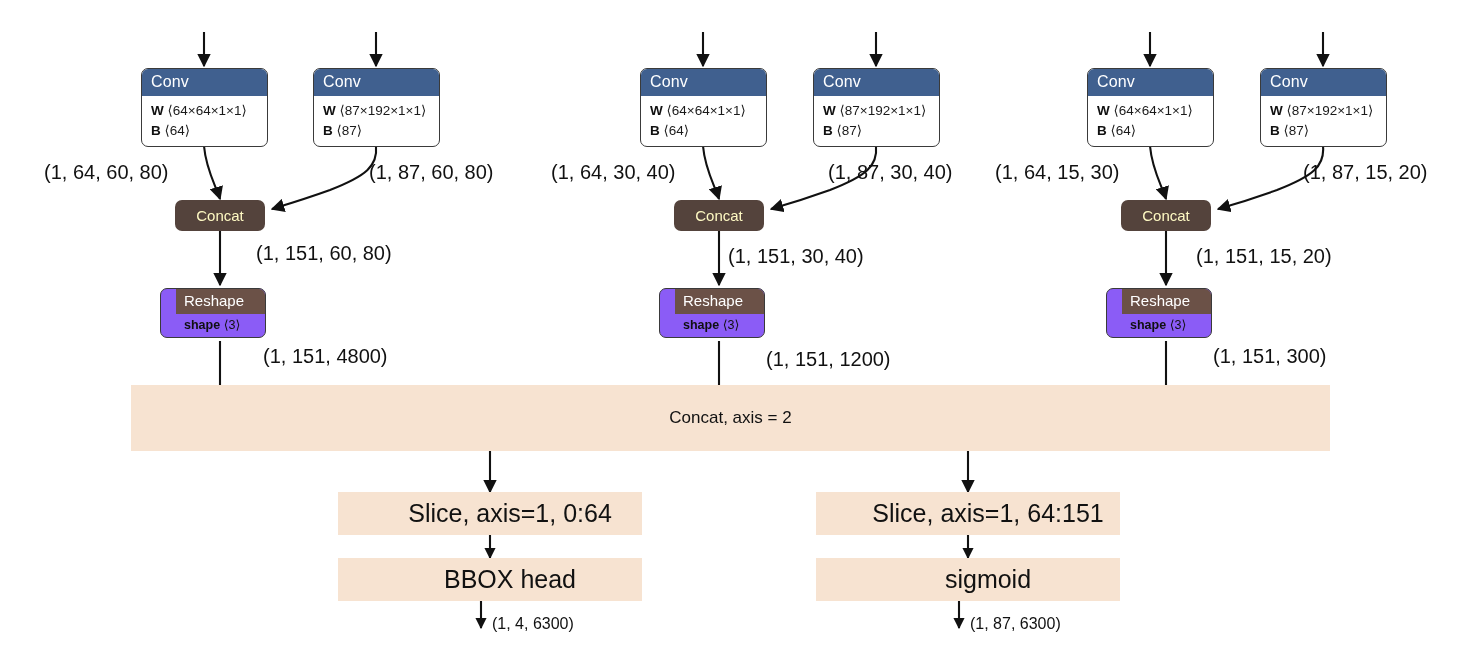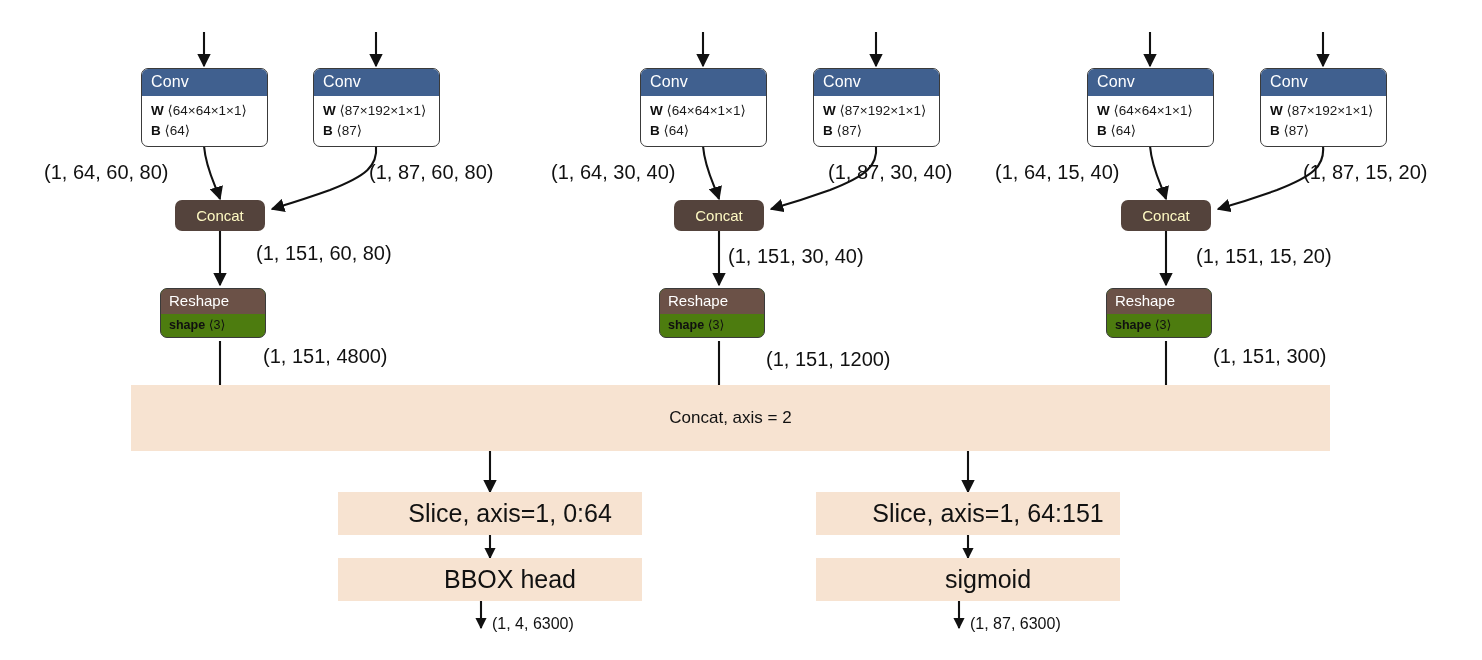--- a/index.html
+++ b/index.html
@@ -66,23 +66,24 @@
     justify-content: center;
     box-sizing: border-box;
   }
 
   
   .reshape-node {
     position: absolute;
     width: 106px;
     border: 1.4px solid #3a3a3a;
     border-radius: 7px;
-    background: #4d7c0f;
+    background: #8b5cf6;
     box-sizing: border-box;
     overflow: hidden;
+    padding-left: 15px;
   }
   .reshape-head {
     background: #6b5147;
     color: #ffffff;
     font-size: 15px;
     padding: 3px 0 4px 8px;
     line-height: 1.18;
   }
   .reshape-body {
     padding: 3px 0 4px 8px;
@@ -274,21 +275,21 @@
         <span class="k">W</span>
         <span class="v">⟨87×192×1×1⟩</span>
       </div>
       <div>
         <span class="k">B</span>
         <span class="v">⟨87⟩</span>
       </div>
     </div>
   </div>
 
-  <div class="elabel" style="left:995px; top:161px;">(1, 64, 15, 40)</div>
+  <div class="elabel" style="left:995px; top:161px;">(1, 64, 15, 30)</div>
   <div class="elabel" style="left:1303px; top:161px;">(1, 87, 15, 20)</div>
 
   <div class="concat-node" style="left:1121px; top:200px;">Concat</div>
 
   <div class="elabel" style="left:1196px; top:245px;">(1, 151, 15, 20)</div>
 
   <div class="reshape-node" style="left:1106px; top:288px;">
     <div class="reshape-head">Reshape</div>
     <div class="reshape-body">
       <span class="k">shape</span>

